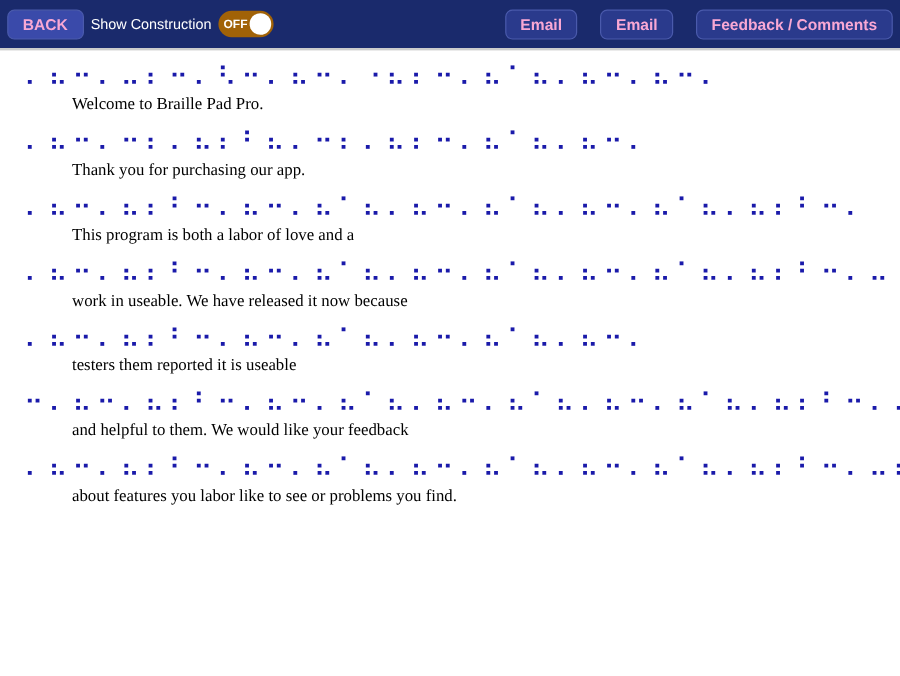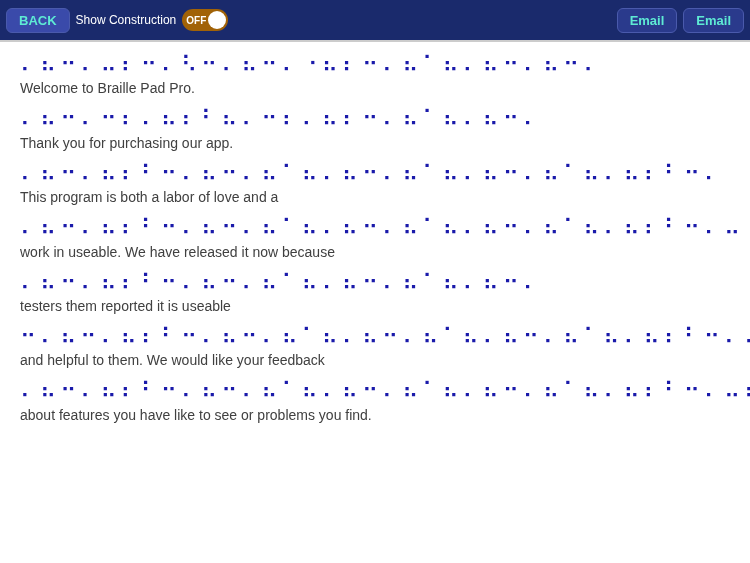--- a/index.html
+++ b/index.html
@@ -21,21 +21,21 @@
       display: flex;
       align-items: center;
       background: #1a2a6c;
       height: 40px;
       padding: 0 6px;
       gap: 6px;
     }
 
     .toolbar-btn {
       background: #2a3a8c;
-      color: #5eead4;
+      color: #f9a8d4;
       border: 1px solid #4a5aac;
       border-radius: 6px;
       padding: 4px 12px;
       font-size: 13px;
       font-weight: bold;
       cursor: pointer;
       white-space: nowrap;
     }
 
     #back-btn {
@@ -78,21 +78,21 @@
       font-size: 10px;
       font-weight: bold;
     }
 
     .toolbar-spacer {
       flex: 1;
     }
 
     .toolbar-right {
       display: flex;
-      gap: 6px;
+      gap: 19px;
       margin-left: 12px;
     }
 
     
     #divider {
       height: 2px;
       background: #ccc;
     }
 
     
@@ -106,23 +106,24 @@
       font-size: 22px;
       color: #1a1aaa;
       letter-spacing: 4px;
       line-height: 1.2;
       margin-bottom: 2px;
       font-family: serif;
     }
 
     .text-line {
       font-size: 14px;
-      color: #404040;
+      color: #000000;
       margin-bottom: 10px;
-      font-family: Liberation Sans, sans-serif;
+      font-family: Liberation Serif, serif;
+      margin-left: 40px;
     }
   </style>
 </head>
 <body>
 
 <div id="toolbar">
   <button class="toolbar-btn" id="back-btn">BACK</button>
 
   <div class="show-construction">
     <span>Show Construction</span>
@@ -130,33 +131,34 @@
       <span class="toggle-label">OFF</span>
       <div class="toggle-knob"></div>
     </div>
   </div>
 
   <div class="toolbar-spacer"></div>
 
   <div class="toolbar-right">
     <button class="toolbar-btn">Email</button>
     <button class="toolbar-btn">Email</button>
+    <button class="toolbar-btn">Feedback / Comments</button>
   </div>
 </div>
 
 <div id="divider"></div>
 
 <div id="content">
 <div class="braille-line">⠄⠦⠒⠄⠤⠆⠒⠄⠣⠒⠄⠦⠒⠄⠐⠦⠆⠒⠄⠦⠁⠦⠄⠦⠒⠄⠦⠒⠄</div>
     <div class="text-line">Welcome to Braille Pad Pro.</div>
     <div class="braille-line">⠄⠦⠒⠄⠒⠆⠄⠦⠆⠃⠦⠄⠒⠆⠄⠦⠆⠒⠄⠦⠁⠦⠄⠦⠒⠄</div>
     <div class="text-line">Thank you for purchasing our app.</div>
     <div class="braille-line">⠄⠦⠒⠄⠦⠆⠃⠒⠄⠦⠒⠄⠦⠁⠦⠄⠦⠒⠄⠦⠁⠦⠄⠦⠒⠄⠦⠁⠦⠄⠦⠆⠃⠒⠄</div>
     <div class="text-line">This program is both a labor of love and a</div>
     <div class="braille-line">⠄⠦⠒⠄⠦⠆⠃⠒⠄⠦⠒⠄⠦⠁⠦⠄⠦⠒⠄⠦⠁⠦⠄⠦⠒⠄⠦⠁⠦⠄⠦⠆⠃⠒⠄⠤</div>
     <div class="text-line">work in useable. We have released it now because</div>
     <div class="braille-line">⠄⠦⠒⠄⠦⠆⠃⠒⠄⠦⠒⠄⠦⠁⠦⠄⠦⠒⠄⠦⠁⠦⠄⠦⠒⠄</div>
     <div class="text-line">testers them reported it is useable</div>
     <div class="braille-line">⠒⠄⠦⠒⠄⠦⠆⠃⠒⠄⠦⠒⠄⠦⠁⠦⠄⠦⠒⠄⠦⠁⠦⠄⠦⠒⠄⠦⠁⠦⠄⠦⠆⠃⠒⠄⠤</div>
     <div class="text-line">and helpful to them. We would like your feedback</div>
     <div class="braille-line">⠄⠦⠒⠄⠦⠆⠃⠒⠄⠦⠒⠄⠦⠁⠦⠄⠦⠒⠄⠦⠁⠦⠄⠦⠒⠄⠦⠁⠦⠄⠦⠆⠃⠒⠄⠤⠆⠒⠄⠦</div>
-    <div class="text-line">about features you have like to see or problems you find.</div>
+    <div class="text-line">about features you labor like to see or problems you find.</div>
   </div>
 
 </body></html>

